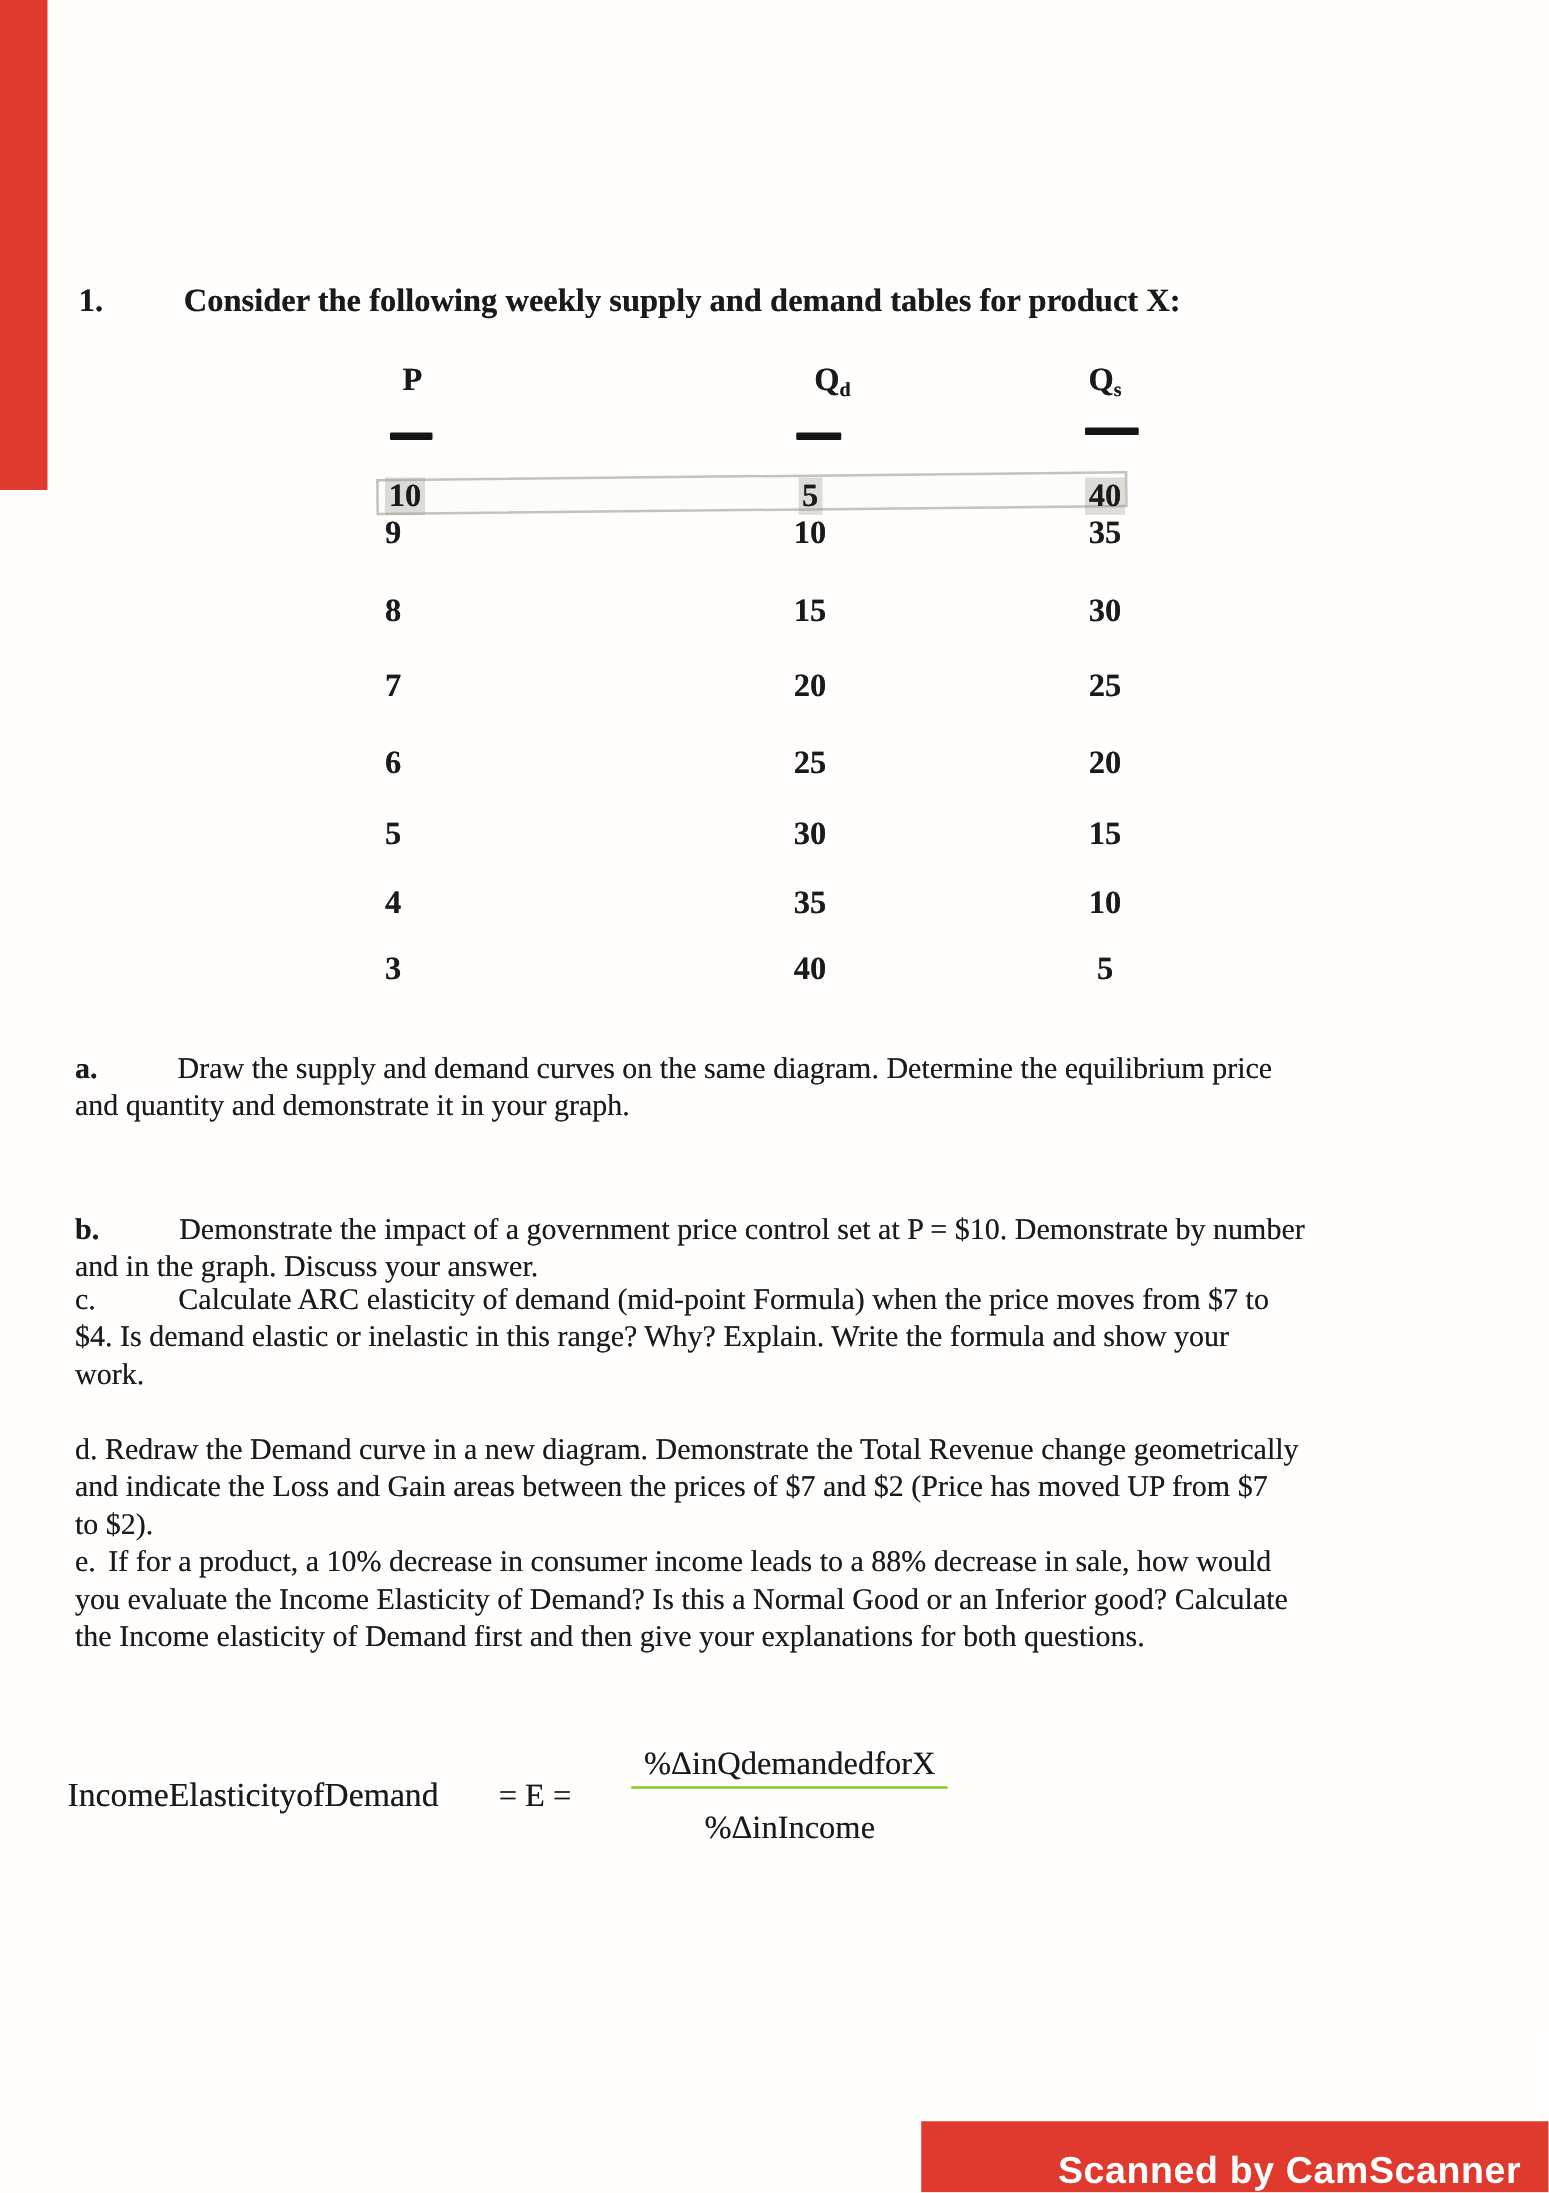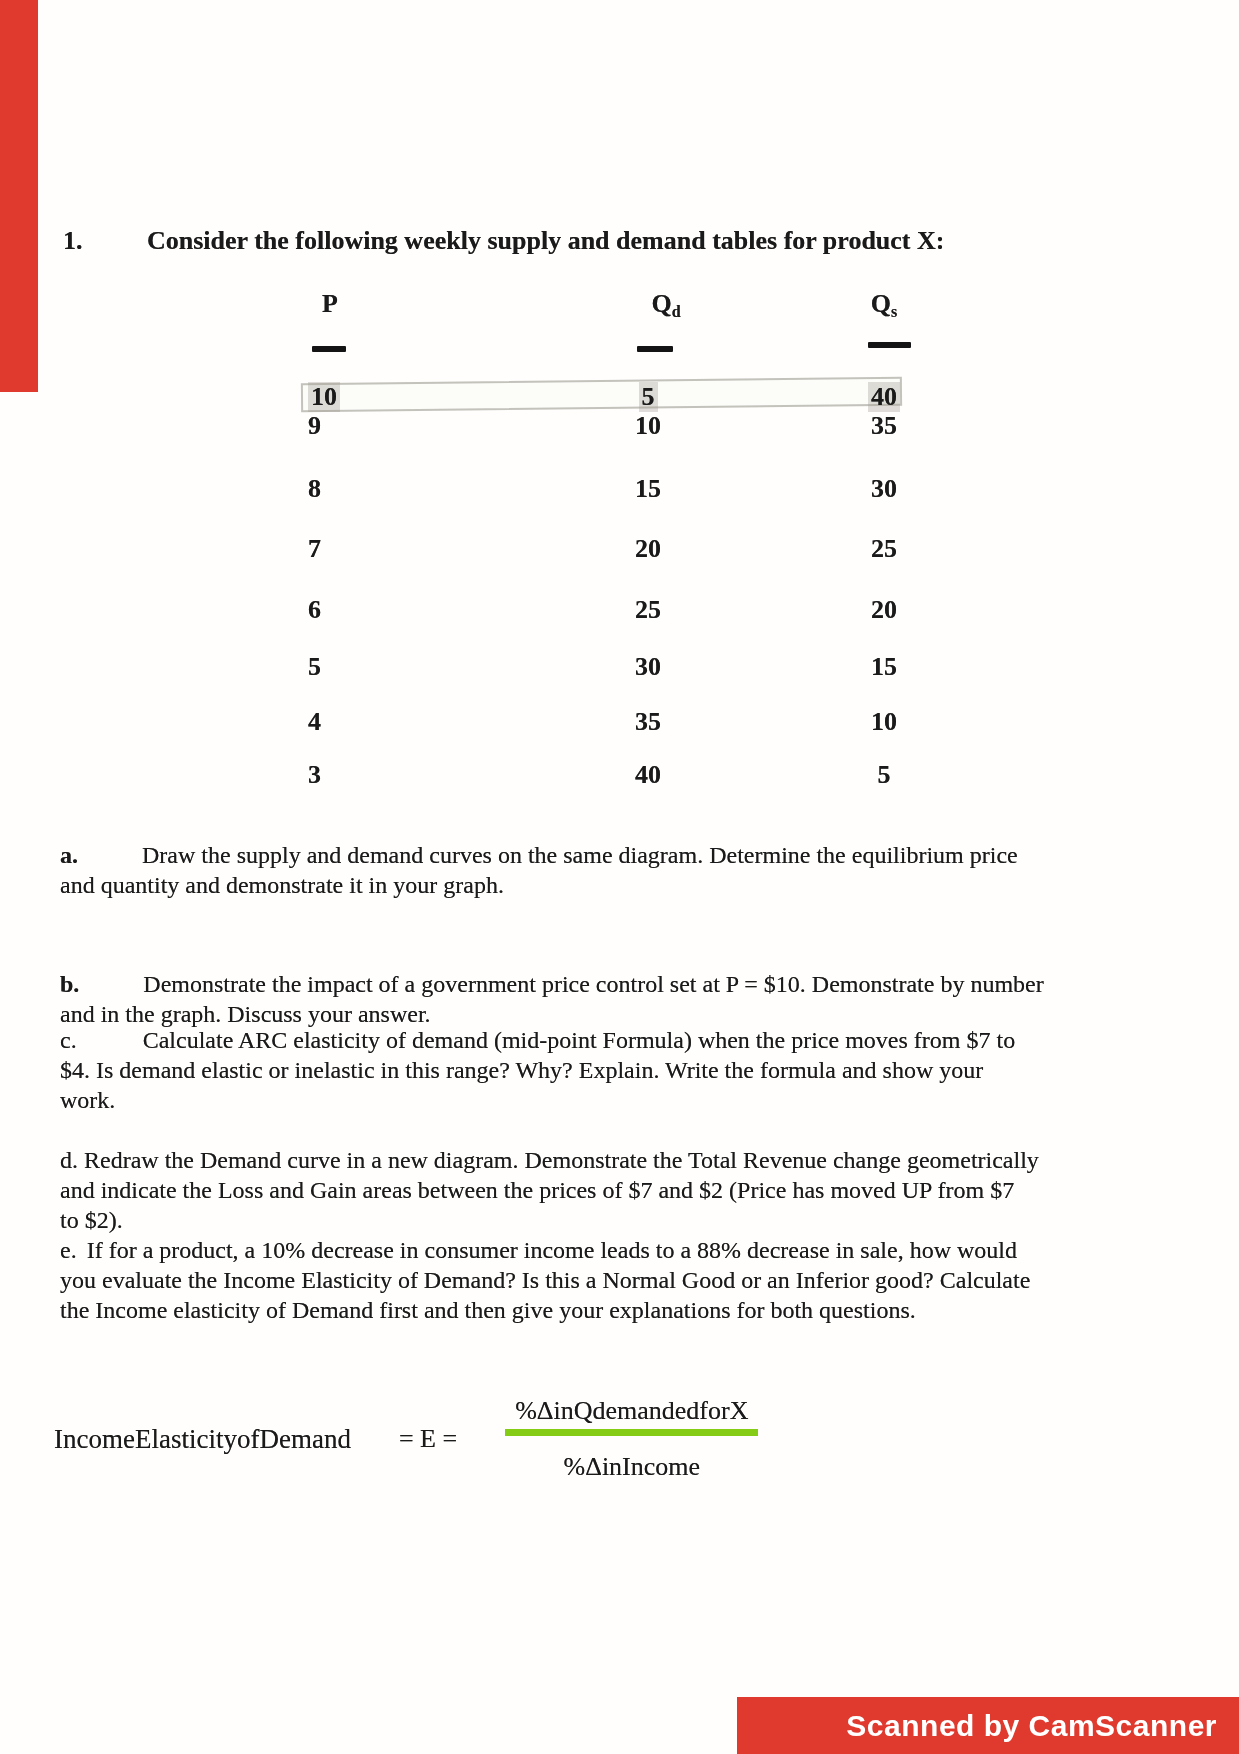--- a/index.html
+++ b/index.html
@@ -38,26 +38,26 @@
   .q{position:absolute;left:60px;font-size:24px;line-height:30px;white-space:nowrap;}
   .q-a{top:840px;} .q-b{top:933px;margin-top:36px;} .q-c{top:1025px;} .q-d{top:1145px;} .q-e{top:1235px;}
   .qlabel{display:inline-block;}
   .qlabel-bold{font-weight:bold;}
   .qgap{display:inline-block;}
   .g64{width:64px;} .g66{width:66px;} .g6{width:6px;} .g10{width:10px;}
   
   .formula{position:absolute;top:1396px;left:54px;display:flex;align-items:center;font-size:27px;gap:40px;}
   .f-mid{margin:0 8px;font-size:26px;}
   .frac{display:inline-flex;flex-direction:column;align-items:center;font-size:26px;line-height:30px;}
-  .frac .num{padding:0 10px 3px;border-bottom:7px solid #84cc16;}
+  .frac .num{padding:0 10px 3px;border-bottom:2px solid #84cc16;}
   .frac .den{padding-top:16px;}
   
   .cs-banner{
     position:absolute;right:0;bottom:0;width:502px;height:57px;background:#e0392e;
-    display:flex;align-items:center;justify-content:flex-end;padding-right:22px;box-sizing:border-box;
+    display:flex;align-items:flex-end;justify-content:flex-end;padding-right:22px;box-sizing:border-box;
   }
   .cs-text{
     font-family:"Liberation Sans",sans-serif;font-weight:bold;font-size:30px;
     color:#ffffff;letter-spacing:.5px;text-shadow:none;
   }
 </style>
 </head>
 <body>
 
 <div class="sheet">

